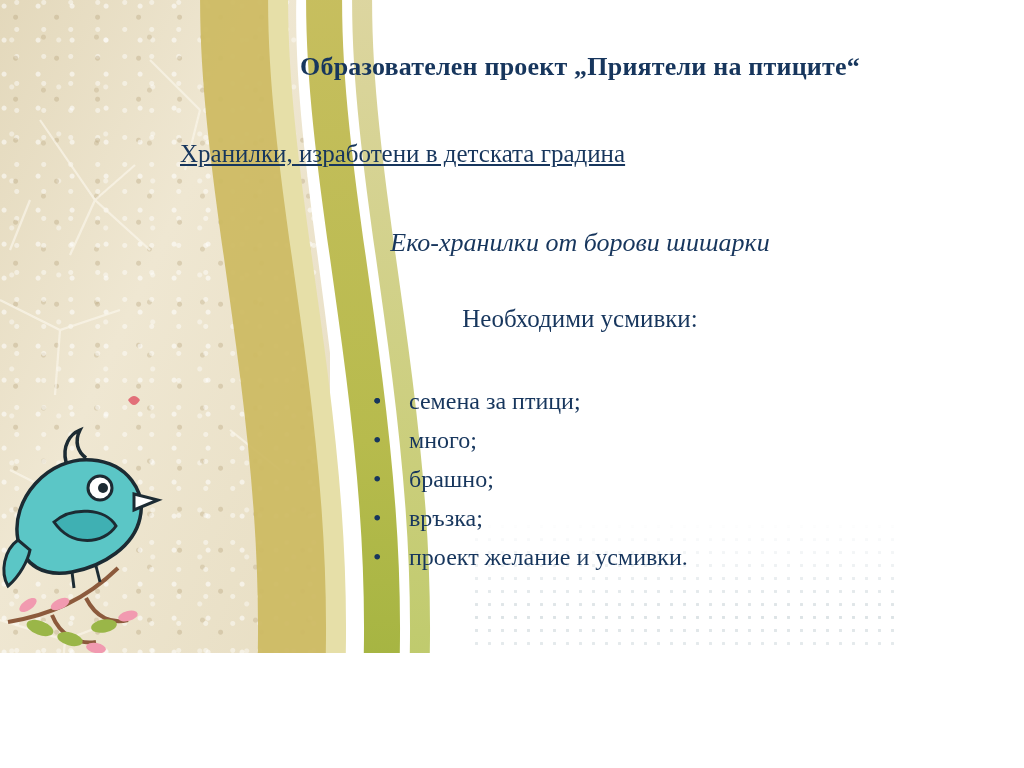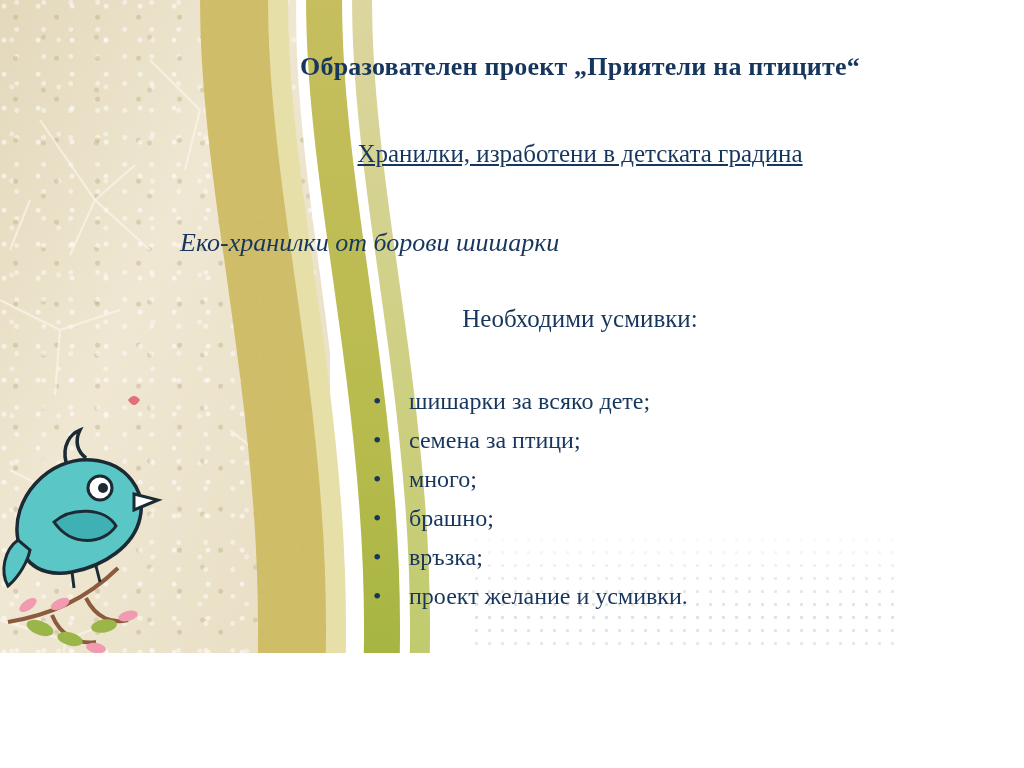--- a/index.html
+++ b/index.html
@@ -85,30 +85,30 @@
     text-align: center;
     font-weight: bold;
     font-size: 26px;
     color: #17365d;
     letter-spacing: .2px;
   }
 
   .subtitle {
     position: absolute;
     top: 140px; left: 0; width: 800px;
+    text-align: left;
+    font-size: 25px;
+    color: #17365d;
+  }
+  .subtitle span { text-decoration: underline; }
+
+  .italic-line {
+    position: absolute;
+    top: 228px; left: 0; width: 800px;
     text-align: center;
-    font-size: 25px;
-    color: #17365d;
-  }
-  .subtitle span { text-decoration: underline; }
-
-  .italic-line {
-    position: absolute;
-    top: 228px; left: 0; width: 800px;
-    text-align: left;
     font-size: 26px;
     font-style: italic;
     color: #17365d;
   }
 
   .section-label {
     position: absolute;
     top: 305px; left: 0; width: 800px;
     text-align: center;
     font-size: 25px;
@@ -245,21 +245,20 @@
       <span>Хранилки, изработени в детската градина</span>
     </div>
 
     <div class="italic-line">Еко-хранилки от борови шишарки</div>
 
     <div class="section-label">Необходими усмивки:</div>
 
     <ul class="bullets">
       <li>
         <span class="dot">•</span>
-        <span>шишарки за всяко дете;</span>
       </li>
       <li>
         <span class="dot">•</span>
         <span>семена за птици;</span>
       </li>
       <li>
         <span class="dot">•</span>
         <span>много;</span>
       </li>
       <li>

